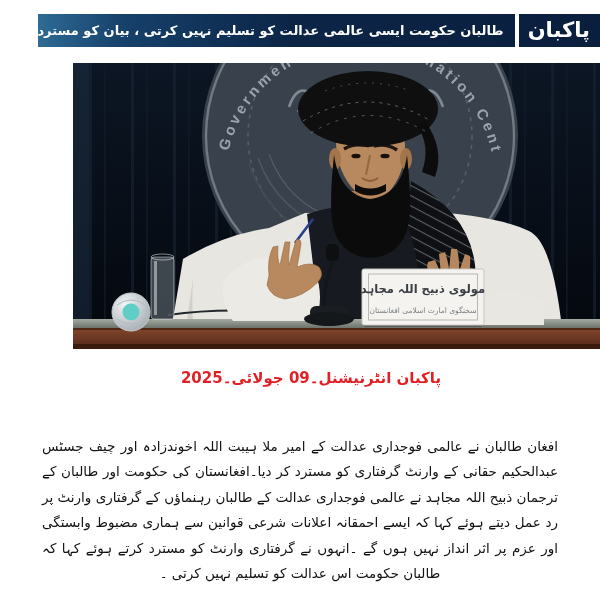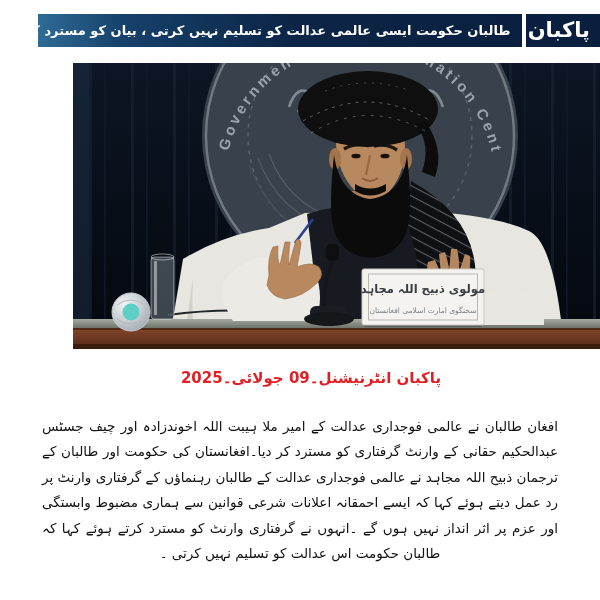--- a/index.html
+++ b/index.html
@@ -9,42 +9,42 @@
     overflow:hidden;
   }
   
   .banner{
     position:absolute;top:14px;left:38px;right:0;height:33px;
     display:flex;direction:rtl;align-items:center;
     background:linear-gradient(to left,var(--banner_dark,#0a1e3d) 0%,#0c2547 55%,#16416b 85%,var(--banner_light,#2e6b95) 100%);
   }
   .banner-logo{
     color:#fff;font-weight:bold;font-size:21px;line-height:33px;
-    padding:0 10px 0 2px;white-space:nowrap;letter-spacing:0;
+    padding:0 10px 0 9px;white-space:nowrap;letter-spacing:0;
   }
   .banner-sep{width:4px;align-self:stretch;background:#ffffff;}
   .banner-headline{
     flex:1;color:#fff;font-weight:bold;font-size:13px;
     padding:0 11px;white-space:nowrap;overflow:hidden;text-align:right;
   }
   
   .photo{
     position:absolute;top:47px;left:33px;width:529px;height:286px;
     overflow:hidden;background:#05080e;
   }
   .photo svg{display:block;width:529px;height:286px;}
   
   .dateline{
     position:absolute;top:369px;left:0;right:0;
     text-align:center;direction:rtl;
     color:var(--accent,#e31f26);font-weight:bold;font-size:15px;padding-left:22px;
   }
   
   .article-body{
-    position:absolute;top:414px;left:42px;right:42px;
+    position:absolute;top:434px;left:42px;right:42px;
     direction:rtl;text-align:justify;text-align-last:center;
     color:var(--text,#121212);font-size:13.5px;line-height:1.88;
     font-weight:500;
   }
 </style>
 </head>
 <body>
 
 <header class="banner">
   <div class="banner-logo">پاکبان</div>

